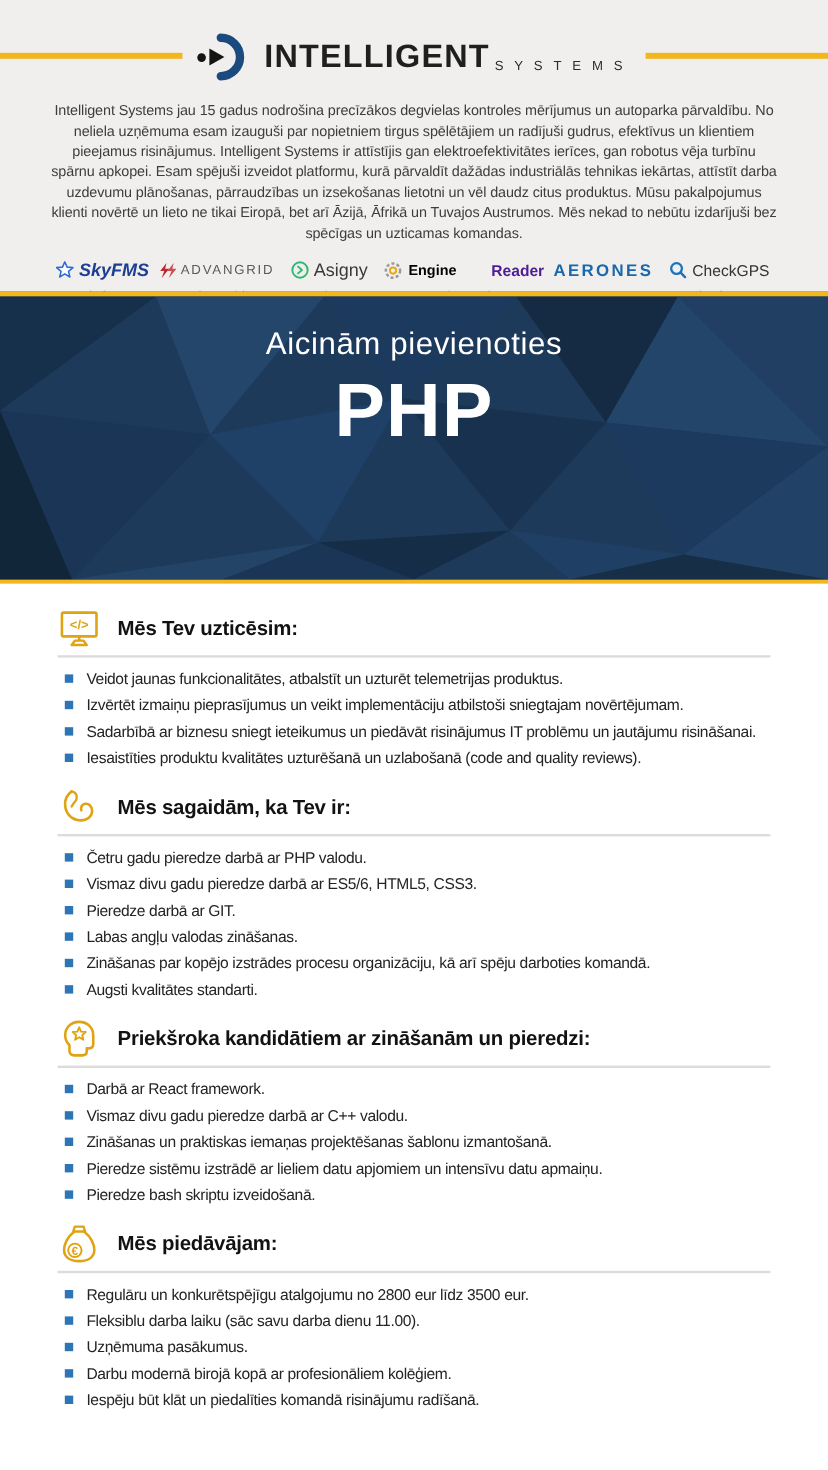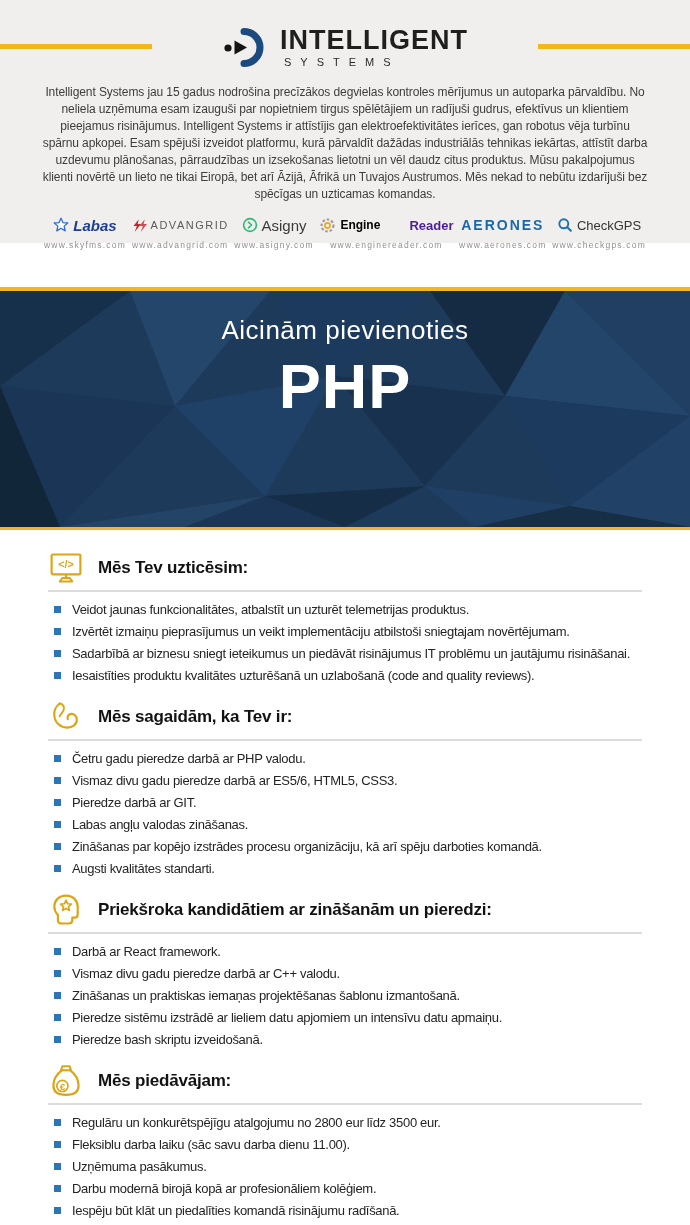--- a/index.html
+++ b/index.html
@@ -7,21 +7,21 @@
   body {
     height:1225px; overflow:hidden; background:#ffffff;
     font-family:"Liberation Sans", sans-serif; color:#262626;
   }
   
   .top { height:243px; background:#f0efed; position:relative; padding-top:16px; }
   .dash { position:absolute; top:44px; height:5px; background:#f2b71e; }
   .dash.left { left:0; width:152px; }
   .dash.right { right:0; width:152px; }
   .brand-row { display:flex; justify-content:center; align-items:center; gap:12px; height:62px; }
-  .brand-text { display:flex; flex-direction:column; align-items:flex-start; }
+  .brand-text { display:flex; flex-direction:row; align-items:flex-end; }
   .brand-name { font-size:27px; font-weight:600; letter-spacing:1px; color:#1f1f1f; line-height:28px; }
   .brand-sub { font-size:11px; letter-spacing:9px; color:#2b2b2b; margin-top:2px; text-indent:4px; }
   .intro {
     width:606px; margin:6px auto 0; text-align:center;
     font-size:12px; line-height:17px; color:#3d3d3d; letter-spacing:-0.1px;
   }
   
   .partners { display:flex; justify-content:space-between; align-items:flex-start; padding:0 44px; margin-top:12px; }
   .partner { display:flex; flex-direction:column; align-items:center; cursor:pointer; }
   .p-logo { display:flex; align-items:center; gap:4px; height:20px; }
@@ -31,21 +31,20 @@
   .n-asigny { font-size:15px; font-weight:500; color:#3a3a3a; }
   .n-engine { font-size:12px; font-weight:700; color:#000000; }
   .n-reader { font-size:13px; font-weight:700; color:#4c1d95; margin-left:-3px;padding-left:28px; }
   .n-aerones { font-size:14px; font-weight:800; letter-spacing:2px; color:#1a67ad; }
   .n-checkgps { font-size:13px; font-weight:500; color:#333333; }
   
   .hero {
     position:relative; height:243px; background:#1d3a5b;
     border-top:4px solid #f2b71e; border-bottom:3px solid #f2b71e;
     overflow:hidden;
-    margin-top:44px;
   }
   .hero svg.poly { position:absolute; inset:0; }
   .hero-inner { position:relative; z-index:1; text-align:center; padding-top:24px; }
   .kicker { font-size:26px; font-weight:400; letter-spacing:0.5px; color:#ffffff; }
   .hero-title { font-size:63px; font-weight:700; letter-spacing:1px; color:#ffffff; line-height:72px; margin-top:4px; }
   
   .content { padding:20px 48px 0; }
   .section { margin-top:14px; }
   .section:first-child { margin-top:0; }
   .sec-head { display:flex; align-items:center; gap:14px; padding-bottom:4px; border-bottom:2px solid #dcdcdc; }
@@ -81,21 +80,21 @@
   </div>
 
   <p class="intro">Intelligent Systems jau 15 gadus nodrošina precīzākos degvielas kontroles mērījumus un autoparka pārvaldību. No neliela uzņēmuma esam izauguši par nopietniem tirgus spēlētājiem un radījuši gudrus, efektīvus un klientiem pieejamus risinājumus. Intelligent Systems ir attīstījis gan elektroefektivitātes ierīces, gan robotus vēja turbīnu spārnu apkopei. Esam spējuši izveidot platformu, kurā pārvaldīt dažādas industriālās tehnikas iekārtas, attīstīt darba uzdevumu plānošanas, pārraudzības un izsekošanas lietotni un vēl daudz citus produktus. Mūsu pakalpojumus klienti novērtē un lieto ne tikai Eiropā, bet arī Āzijā, Āfrikā un Tuvajos Austrumos. Mēs nekad to nebūtu izdarījuši bez spēcīgas un uzticamas komandas.</p>
 
   <div class="partners">
     <div class="partner">
       <div class="p-logo">
         <svg width="16" height="16" viewBox="0 0 20 20">
           <path d="M10 1.5 L12.4 7 L18.5 7.5 L13.9 11.4 L15.3 17.3 L10 14.1 L4.7 17.3 L6.1 11.4 L1.5 7.5 L7.6 7 Z" fill="#ffffff" stroke="#2f6bd8" stroke-width="1.6" stroke-linejoin="round"></path>
         </svg>
-        <span class="n-skyfms">Labas</span>
+        <span class="n-skyfms">SkyFMS</span>
       </div>
       <span class="p-url">www.skyfms.com</span>
     </div>
 
     <div class="partner">
       <div class="p-logo">
         <svg width="15" height="15" viewBox="0 0 20 19">
           <path d="M9 1 L2 10 L6.5 10 L3.5 18 L12 7.5 L7.5 7.5 Z" fill="#c1272d"></path>
           <path d="M17 1 L10 10 L14.5 10 L11.5 18 L20 7.5 L15.5 7.5 Z" fill="#c1272d" opacity="0.8"></path>
         </svg>

